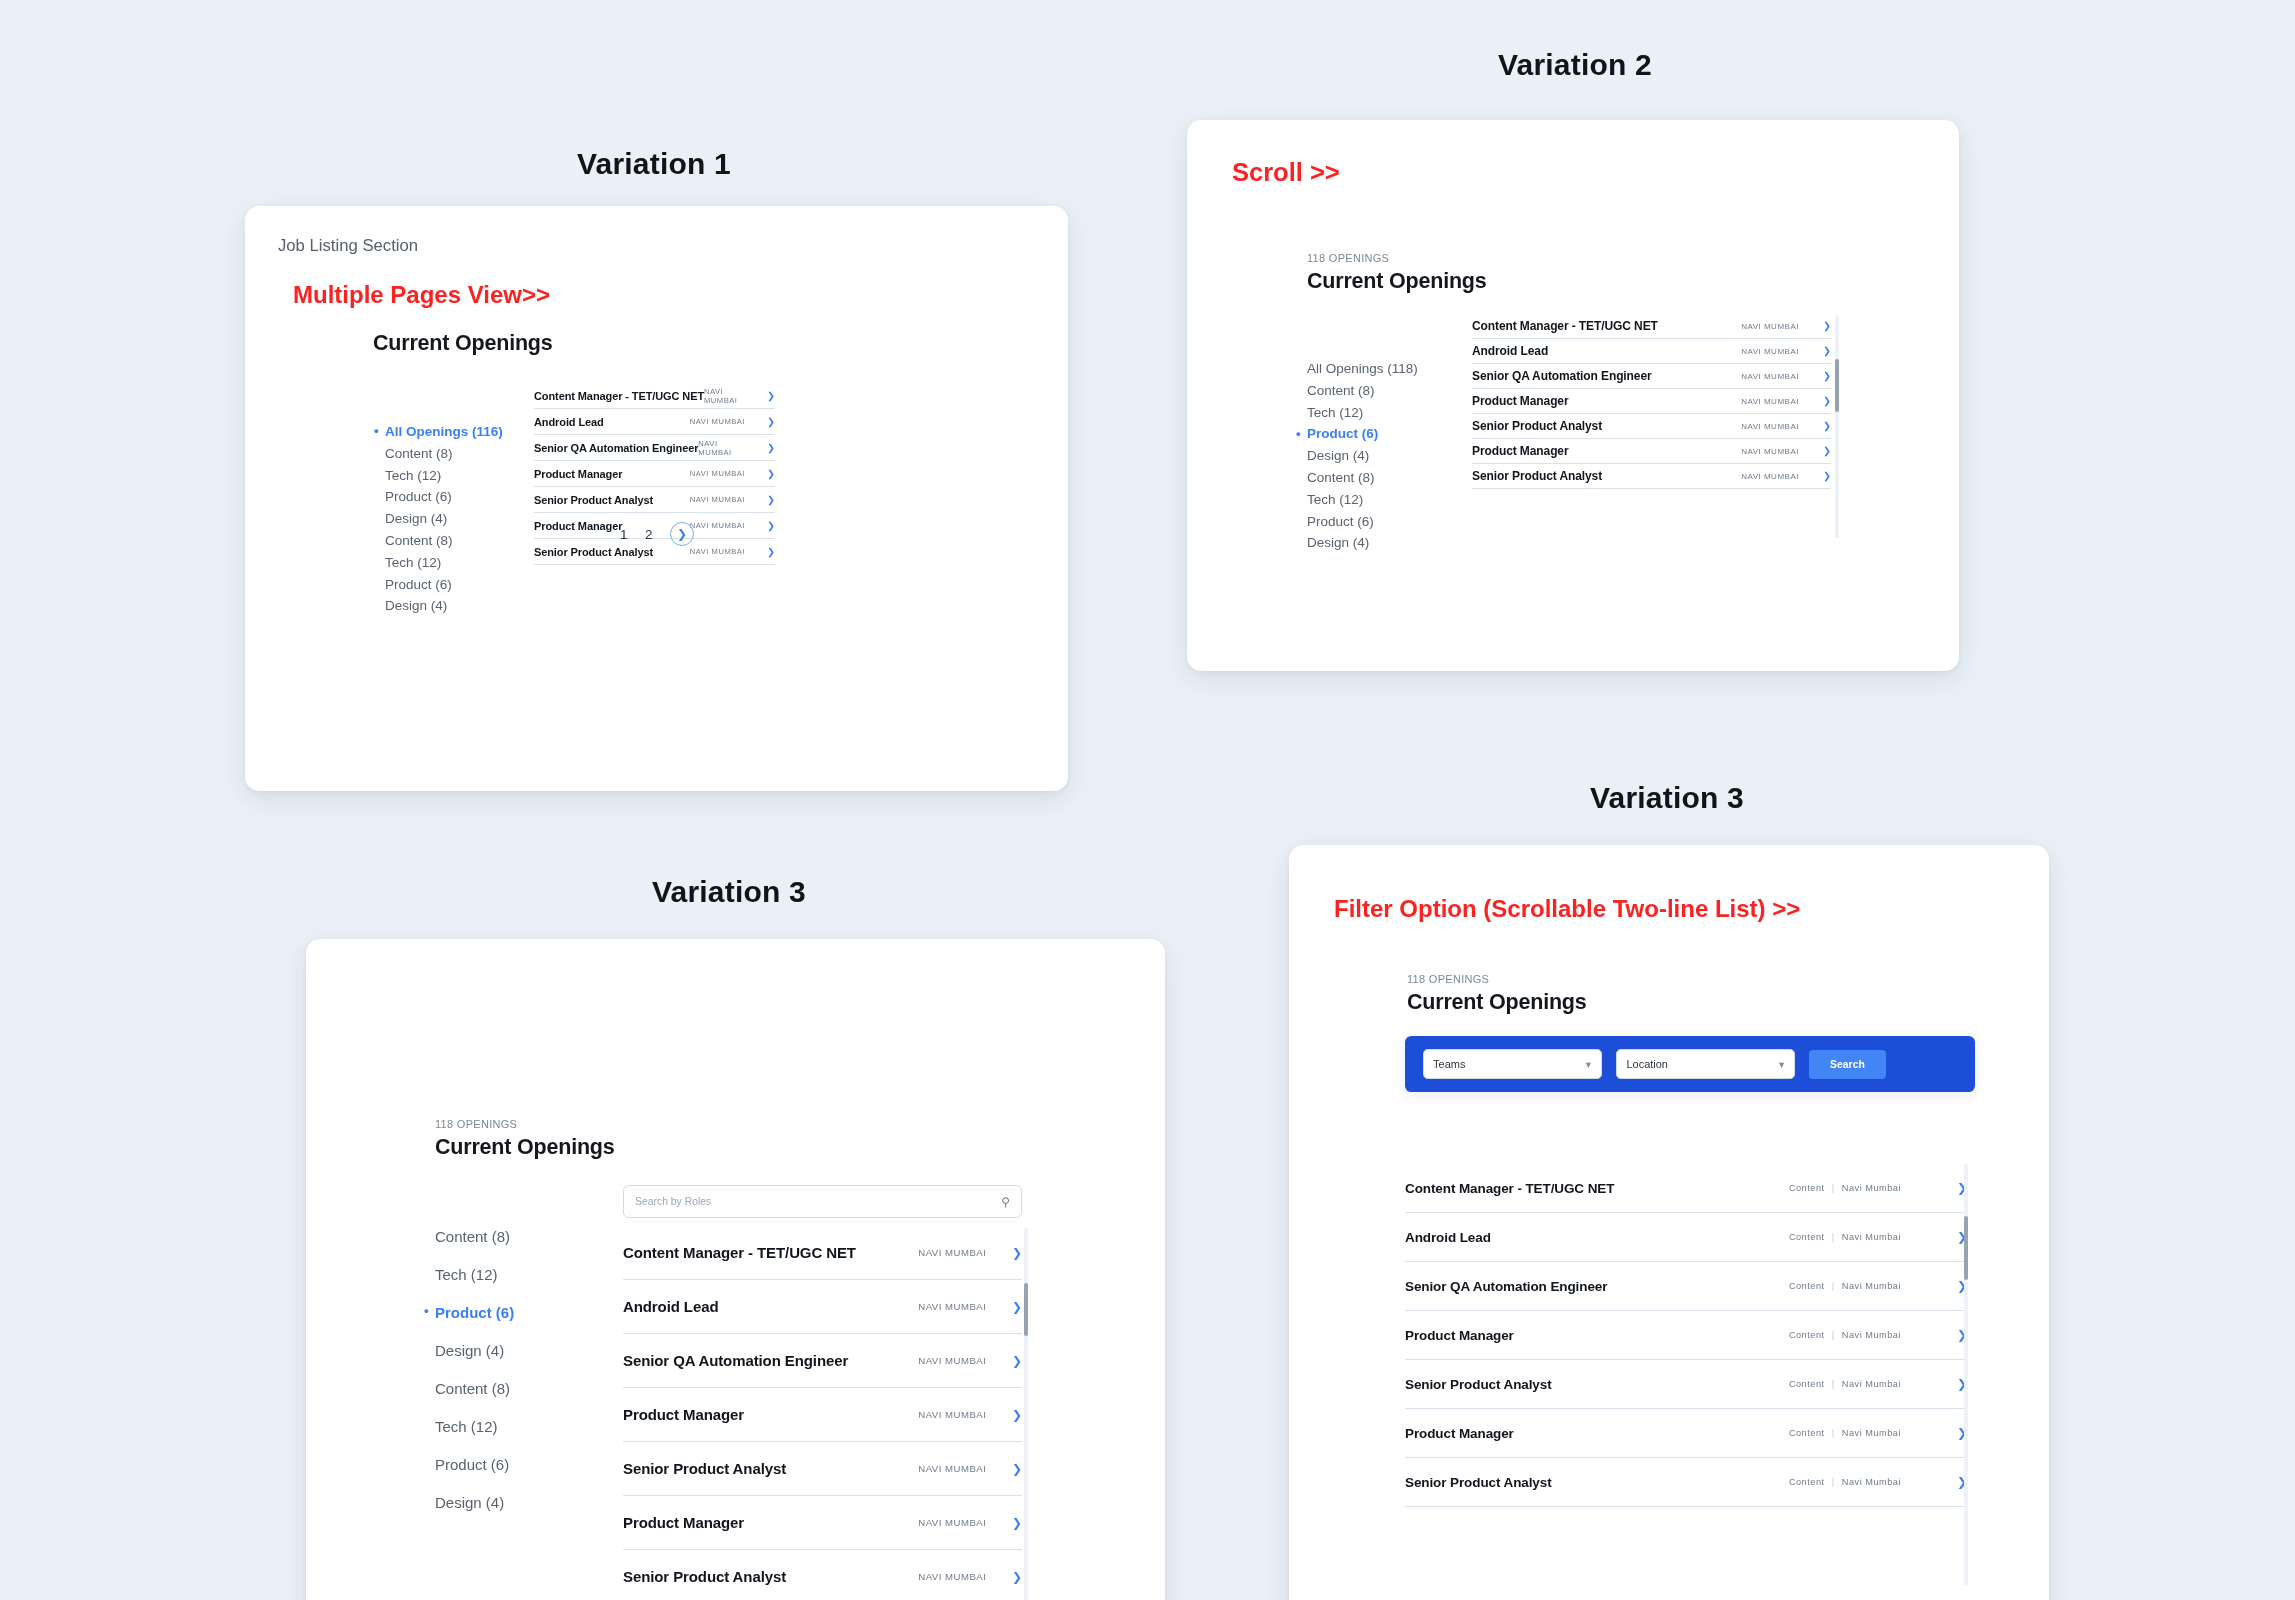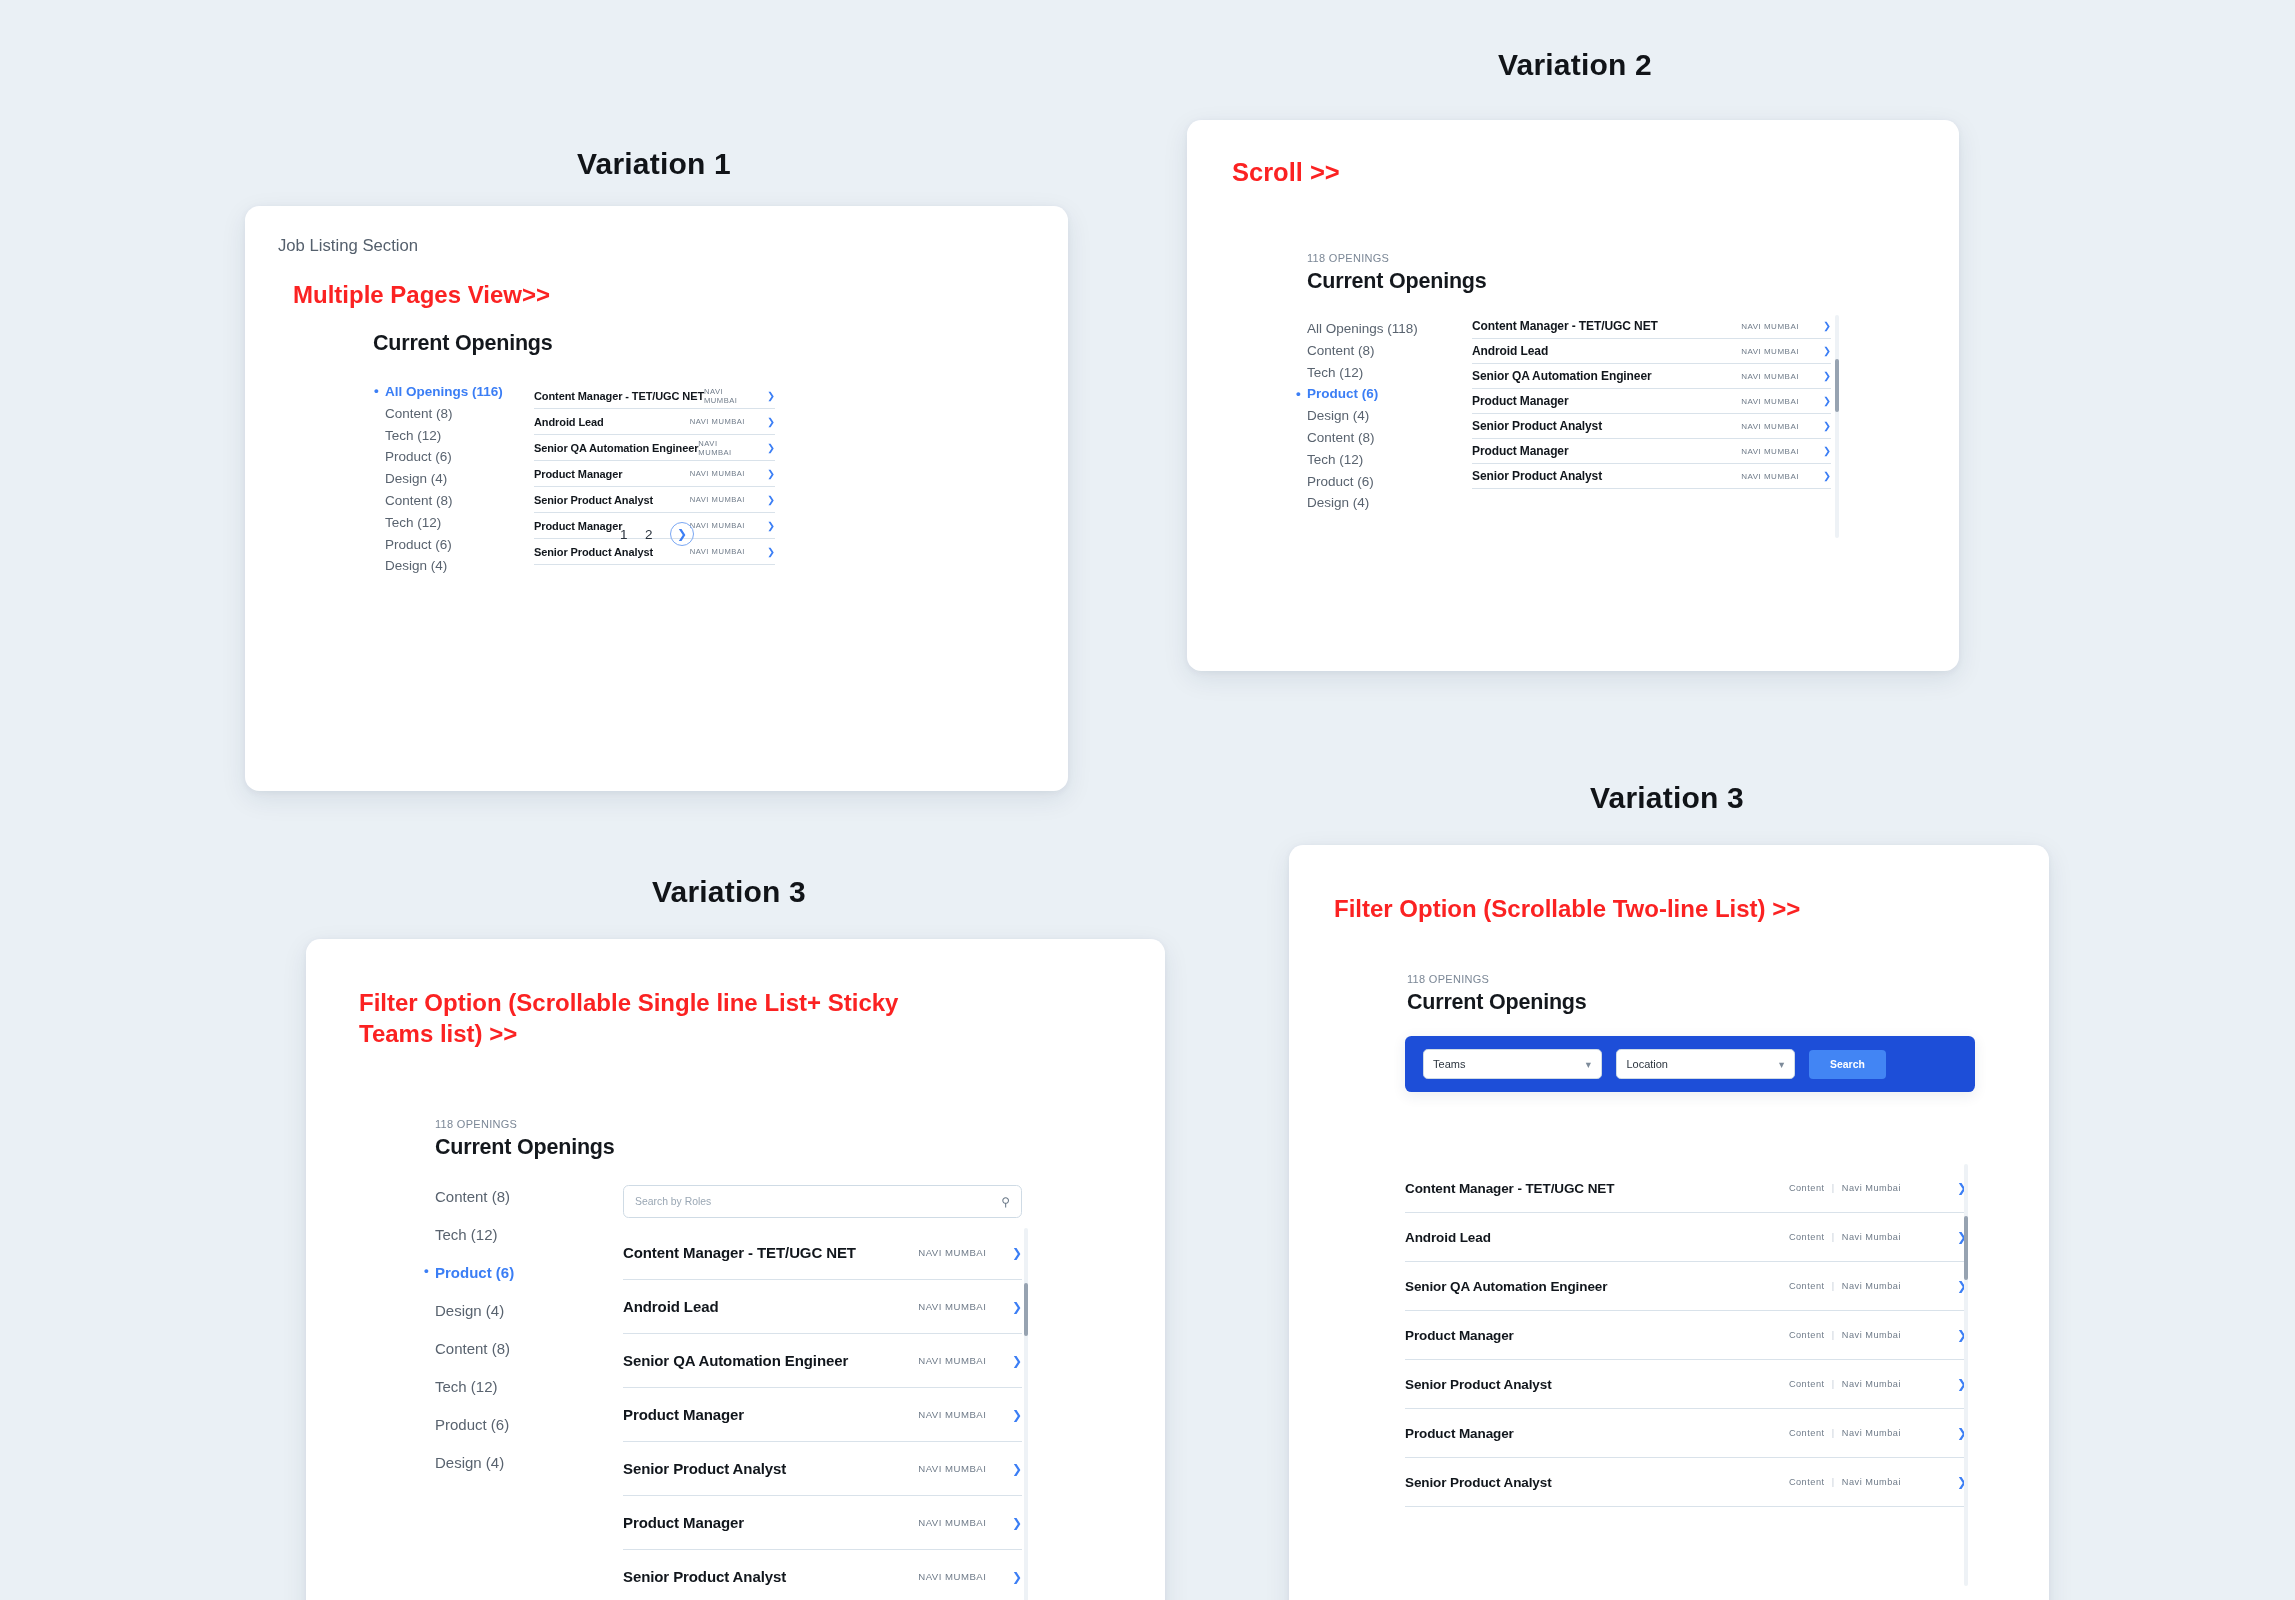--- a/index.html
+++ b/index.html
@@ -52,21 +52,21 @@
     color: #14181d;
     letter-spacing: -0.2px;
   }
   .plain-label {
     font-size: 16.7px;
     color: #55606d;
     font-weight: 400;
   }
 
   
-  .filters { position: absolute; }
+  .filters { position: absolute; margin-top: 40px; }
   .filter-item {
     font-size: 13.5px;
     color: #59636f;
     font-weight: 400;
     white-space: nowrap;
     position: relative;
   }
   .filter-item.active { color: #3b7ef5; font-weight: 700; }
   .filter-item.active::before {
     content: "•";
@@ -320,22 +320,20 @@
       </div>
 
     <div class="sbar" style="left:648px; top:195px; width:4px; height:223px;"></div>
     <div class="sthumb" style="left:648px; top:239px; width:4px; height:53px;"></div>
   </div>
 
   <div class="var-title" style="left:652px; top:875px;">Variation 3</div>
 
   <div class="card" style="left:306px; top:939px; width:859px; height:701px;">
 
-    <div class="annot" style="left:53px; top:49px; font-size:24px; width:717px;">Filter Option (Scrollable Single line List+ Sticky
-Teams list) &gt;&gt;</div>
 
     <div class="kicker" style="position:absolute; left:129px; top:179px;">118 OPENINGS</div>
     <div class="section-head" style="position:absolute; left:129px; top:196px;">Current Openings</div>
 
     <div class="filters" id="v3-filters" style="left:129px; top:249px; width:175px;">
         <div class="filter-item" style="margin-bottom: 21px; font-size: 15px;">Content  (8)</div>
         <div class="filter-item" style="margin-bottom: 21px; font-size: 15px;">Tech (12)</div>
         <div class="filter-item active" style="margin-bottom: 21px; font-size: 15px;">Product (6)</div>
         <div class="filter-item" style="margin-bottom: 21px; font-size: 15px;">Design (4)</div>
         <div class="filter-item" style="margin-bottom: 21px; font-size: 15px;">Content  (8)</div>

